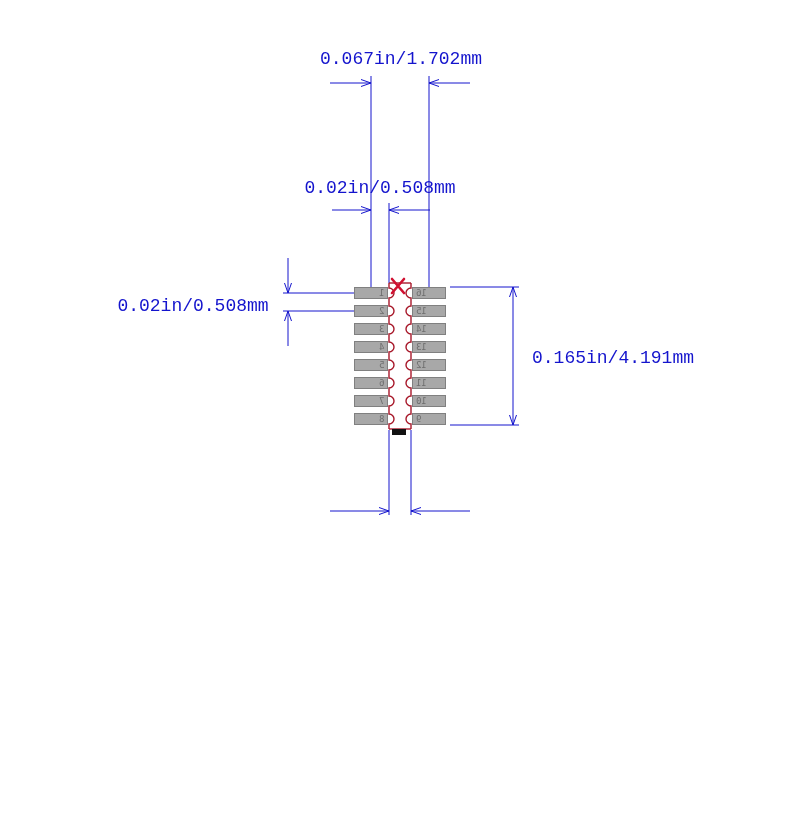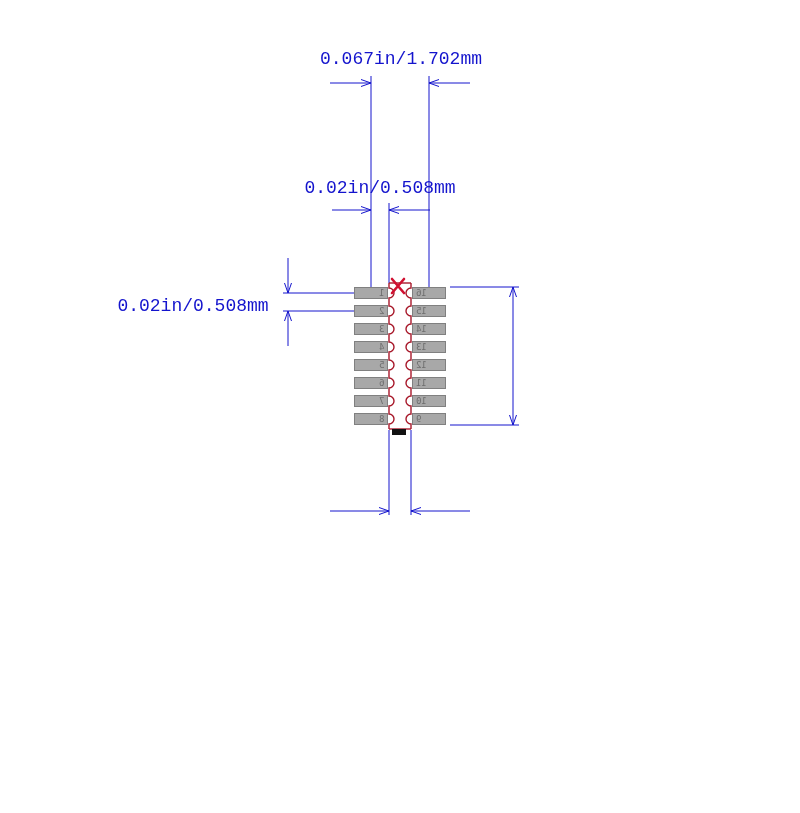--- a/index.html
+++ b/index.html
@@ -82,20 +82,21 @@
     <g class="x-marker">
       <path d="M392 279 L404 293 M404 279 L392 293"></path>
     </g>
 
     <rect class="black-marker" x="392" y="429" width="14" height="6"></rect>
   </svg>
 
   <div class="dim" style="left:401px;top:49px">0.067in/1.702mm</div>
   <div class="dim" style="left:380px;top:178px">0.02in/0.508mm</div>
   <div class="dim" style="left:193px;top:296px">0.02in/0.508mm</div>
+  <div class="dim" style="left:613px;top:348px">0.165in/4.191mm</div>
 
   <div class="pad pad-left" style="top:287px">
       <span class="pin">1</span>
     </div>
   <div class="pad pad-left" style="top:305px">
       <span class="pin">2</span>
     </div>
   <div class="pad pad-left" style="top:323px">
       <span class="pin">3</span>
     </div>

